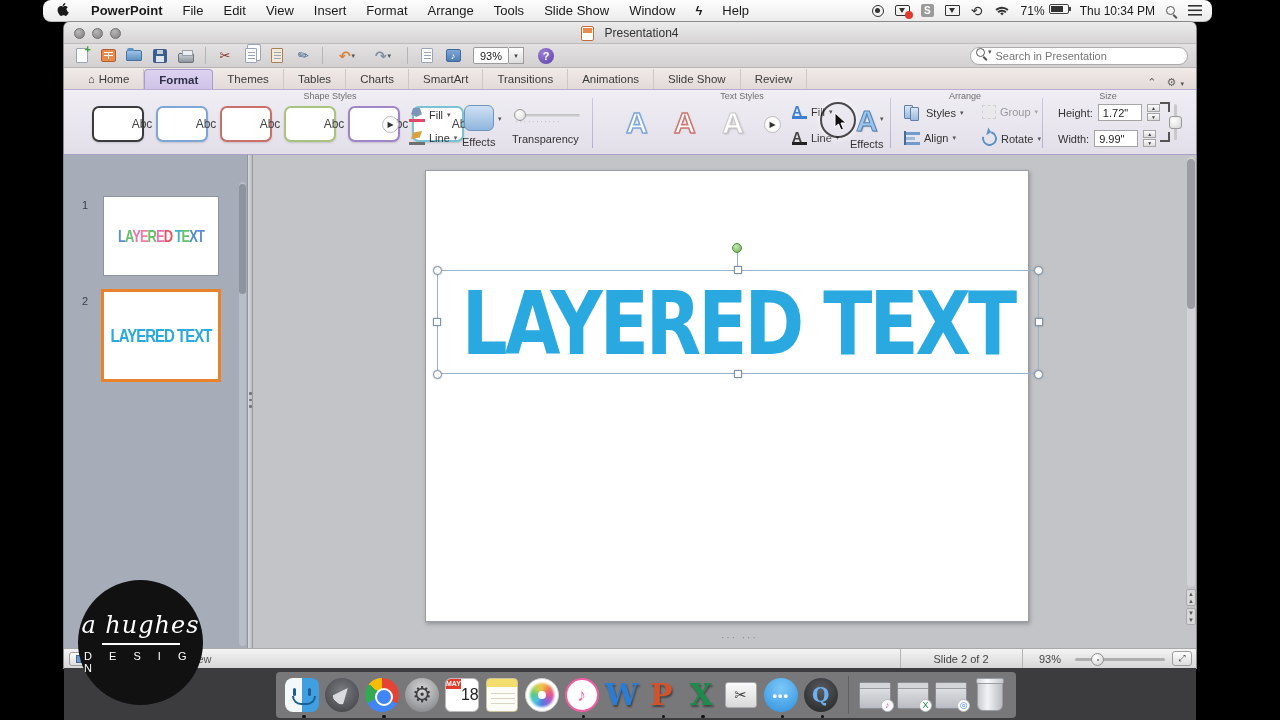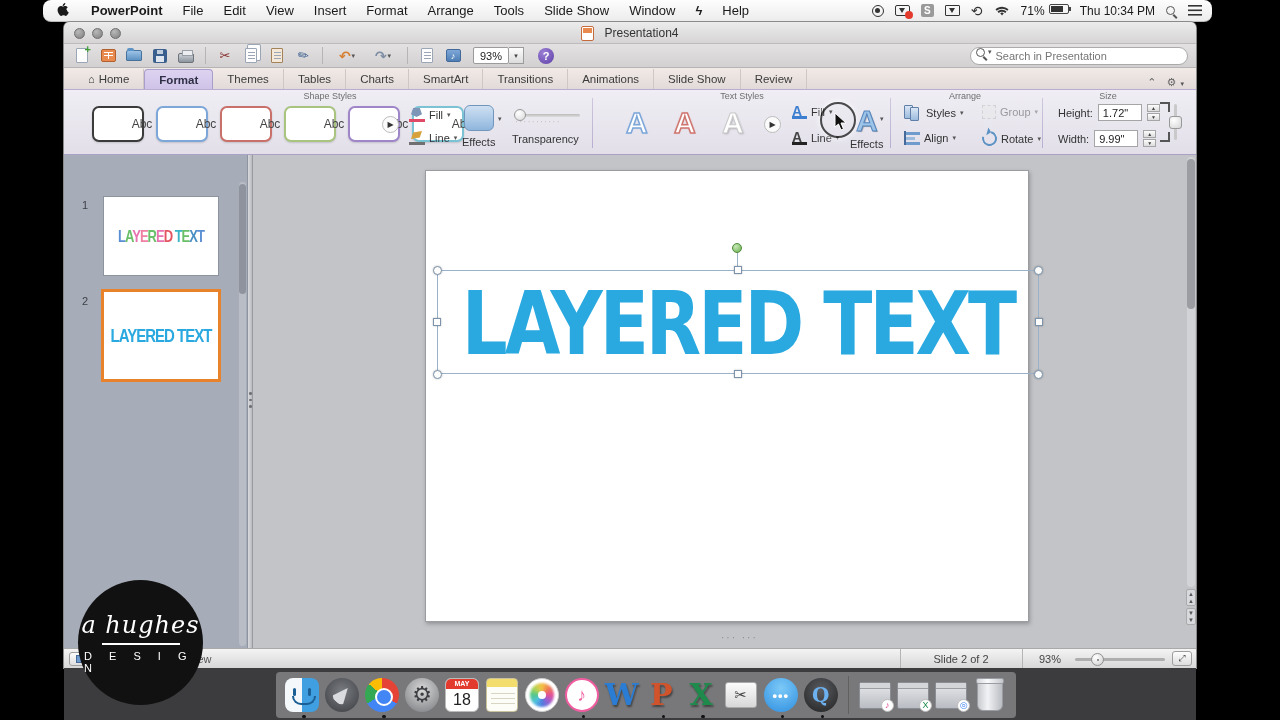--- a/index.html
+++ b/index.html
@@ -167,21 +167,21 @@
   .ic-sq { width:34px; height:34px; border-radius:8px; display:flex; align-items:center; justify-content:center; }
   .ic-circ { width:34px; height:34px; border-radius:50%; display:flex; align-items:center; justify-content:center; }
   .finder { background:linear-gradient(90deg,#f5f8fb 0 49%,#3f9fe0 49% 100%); position:relative; overflow:hidden; }
   .finder::before { content:""; position:absolute; left:8px; top:10px; width:3px; height:8px; background:#1c5f94; border-radius:2px; box-shadow:15px 0 0 #1c5f94; }
   .finder::after { content:""; position:absolute; left:7px; bottom:7px; width:20px; height:7px; border:2px solid #1c5f94; border-top:none; border-radius:0 0 10px 10px; }
   .launchpad { background:radial-gradient(circle at 50% 40%,#7a7d82,#3a3c40); position:relative; }
   .rocket { width:0; height:0; border-left:8px solid transparent; border-right:8px solid transparent; border-bottom:18px solid #d9dbde; transform:rotate(40deg); border-radius:40%; }
   .chrome { background:conic-gradient(#e54335 0 120deg,#4285f4 120deg 240deg,#34a853 240deg 310deg,#fbbc05 310deg 360deg); position:relative; }
   .chrome::after { content:""; position:absolute; left:10px; top:10px; width:14px; height:14px; background:#4285f4; border:2.5px solid #fff; border-radius:50%; }
   .prefs { background:radial-gradient(circle at 50% 35%,#d8d8d8,#77797d); color:#3c3e42; font-size:22px; }
-  .cal { width:34px; height:34px; border-radius:6px; background:#fff; overflow:hidden; border:1px solid #bbb; display:flex; flex-direction:column; }
+  .cal { width:34px; height:34px; border-radius:6px; background:#fff; overflow:hidden; border:1px solid #bbb; display:flex; flex-direction:row; }
   .cal .cm { background:#e23b2e; color:#fff; font-size:7px; text-align:center; line-height:10px; height:10px; font-weight:bold; }
   .cal .cd { flex:1; display:flex; align-items:center; justify-content:center; font-size:16px; color:#222; }
   .notes { width:32px; height:34px; border-radius:4px; background:linear-gradient(#f3dd6d 0 8px,#fdfdf8 8px); border:1px solid #c9c29a; position:relative; }
   .notes::after { content:""; position:absolute; left:4px; top:14px; width:24px; height:1px; background:#d8d5c5; box-shadow:0 5px 0 #d8d5c5,0 10px 0 #d8d5c5; }
   .photos { background:#fff; border:1px solid #ccc; position:relative; }
   .photos::before { content:""; position:absolute; inset:4px; border-radius:50%; background:conic-gradient(#f6c244,#ee7c52,#e5509a,#9a5fd0,#4f7de0,#4fc3e0,#52c78a,#b7d354,#f6c244); filter:blur(1px); }
   .photos::after { content:""; position:absolute; inset:12px; border-radius:50%; background:#fff; }
   .itunes { background:#fff; border:2px solid #ef5da0; color:#ef5da0; font-size:18px; }
   .app-letter { font-size:30px; font-weight:bold; font-family:"DejaVu Serif",serif; text-shadow:1px 2px 2px rgba(0,0,0,.45); line-height:1; }
   .grab { width:32px; height:26px; background:linear-gradient(#fbfbfb,#d8d8d8); border:1px solid #aaa; border-radius:3px; display:flex; align-items:center; justify-content:center; font-size:15px; color:#444; }

